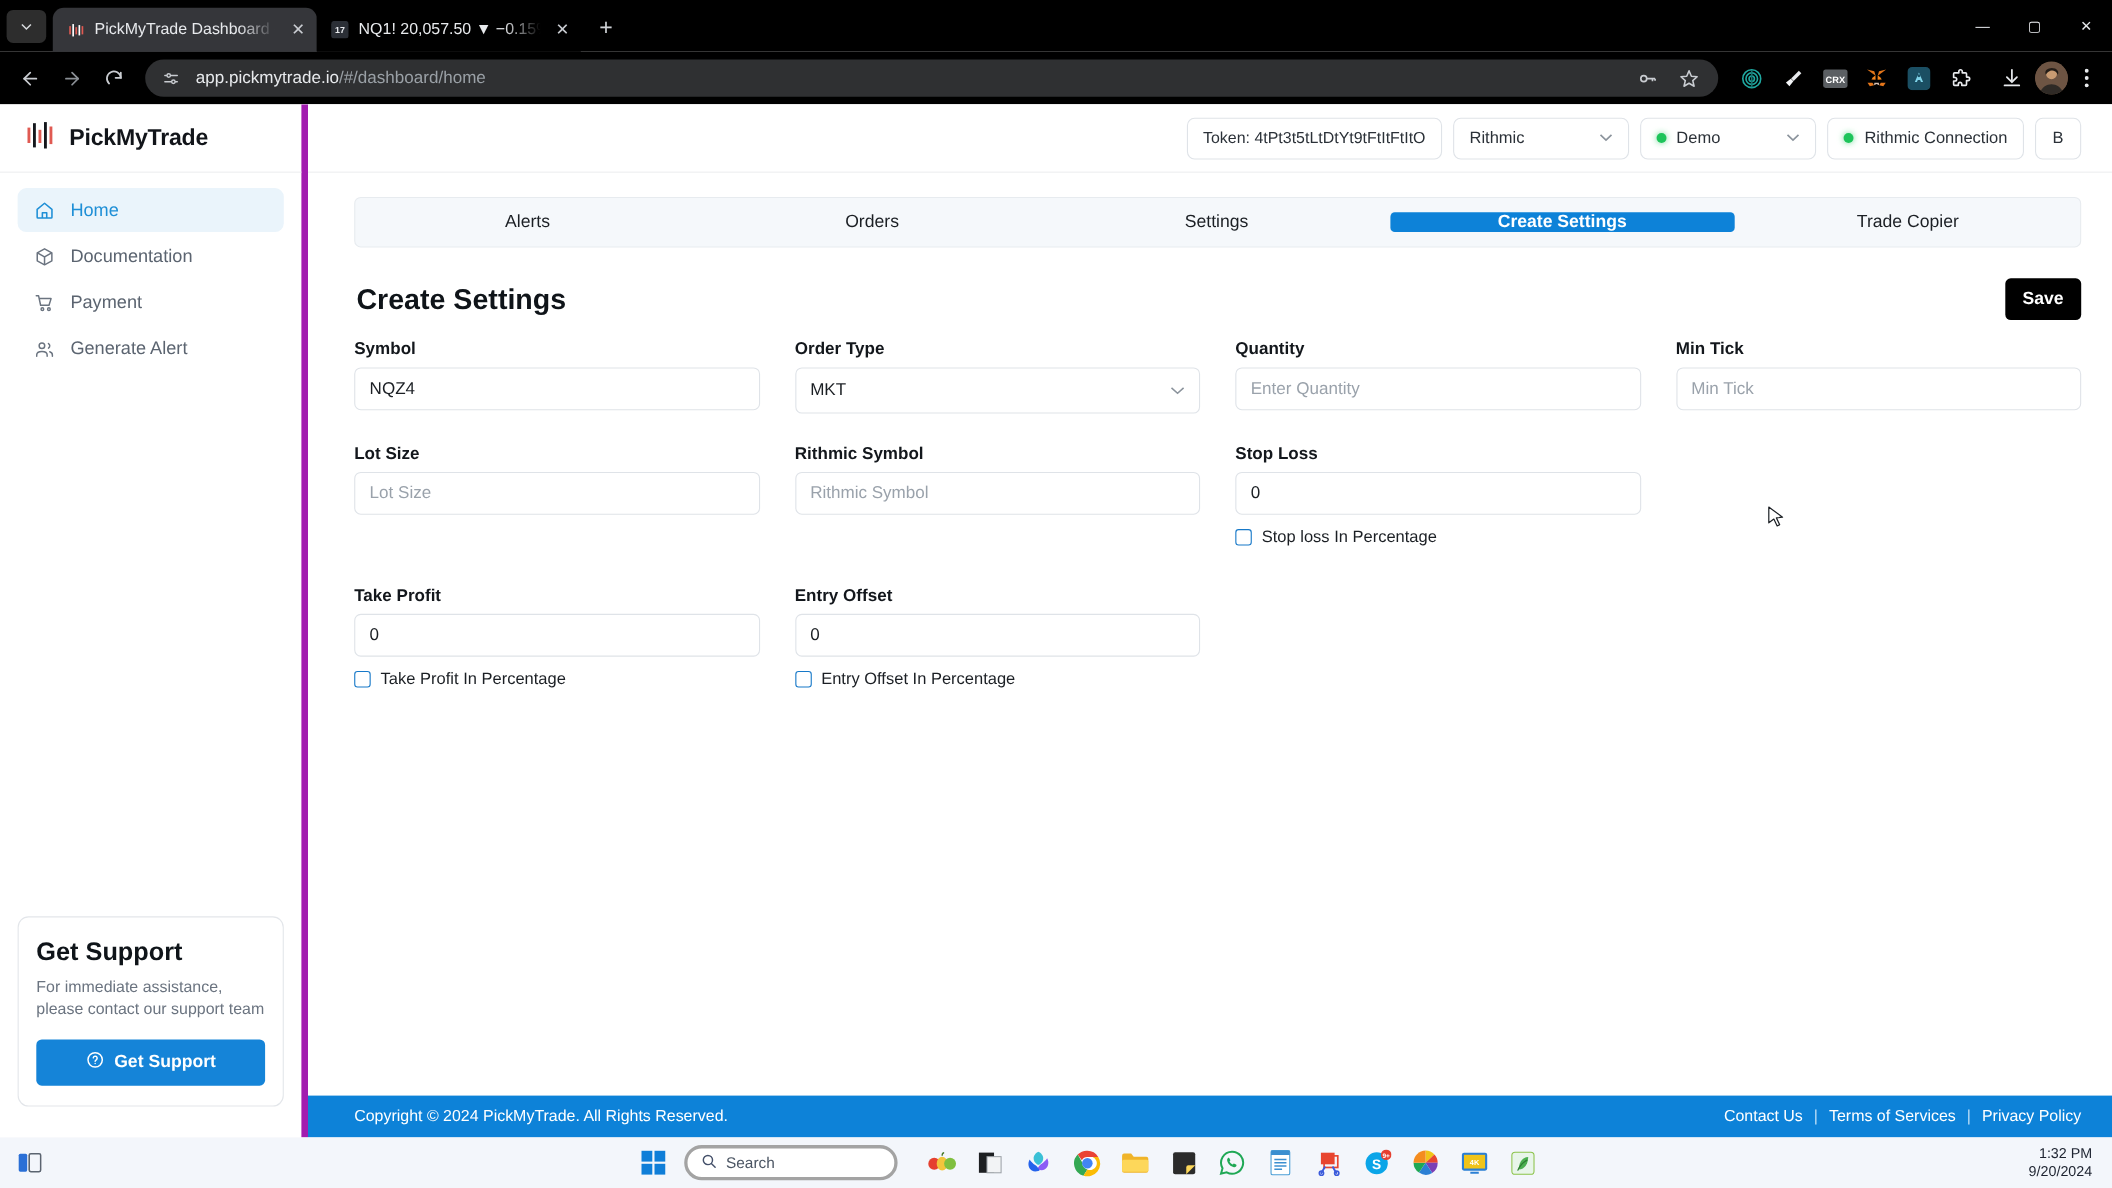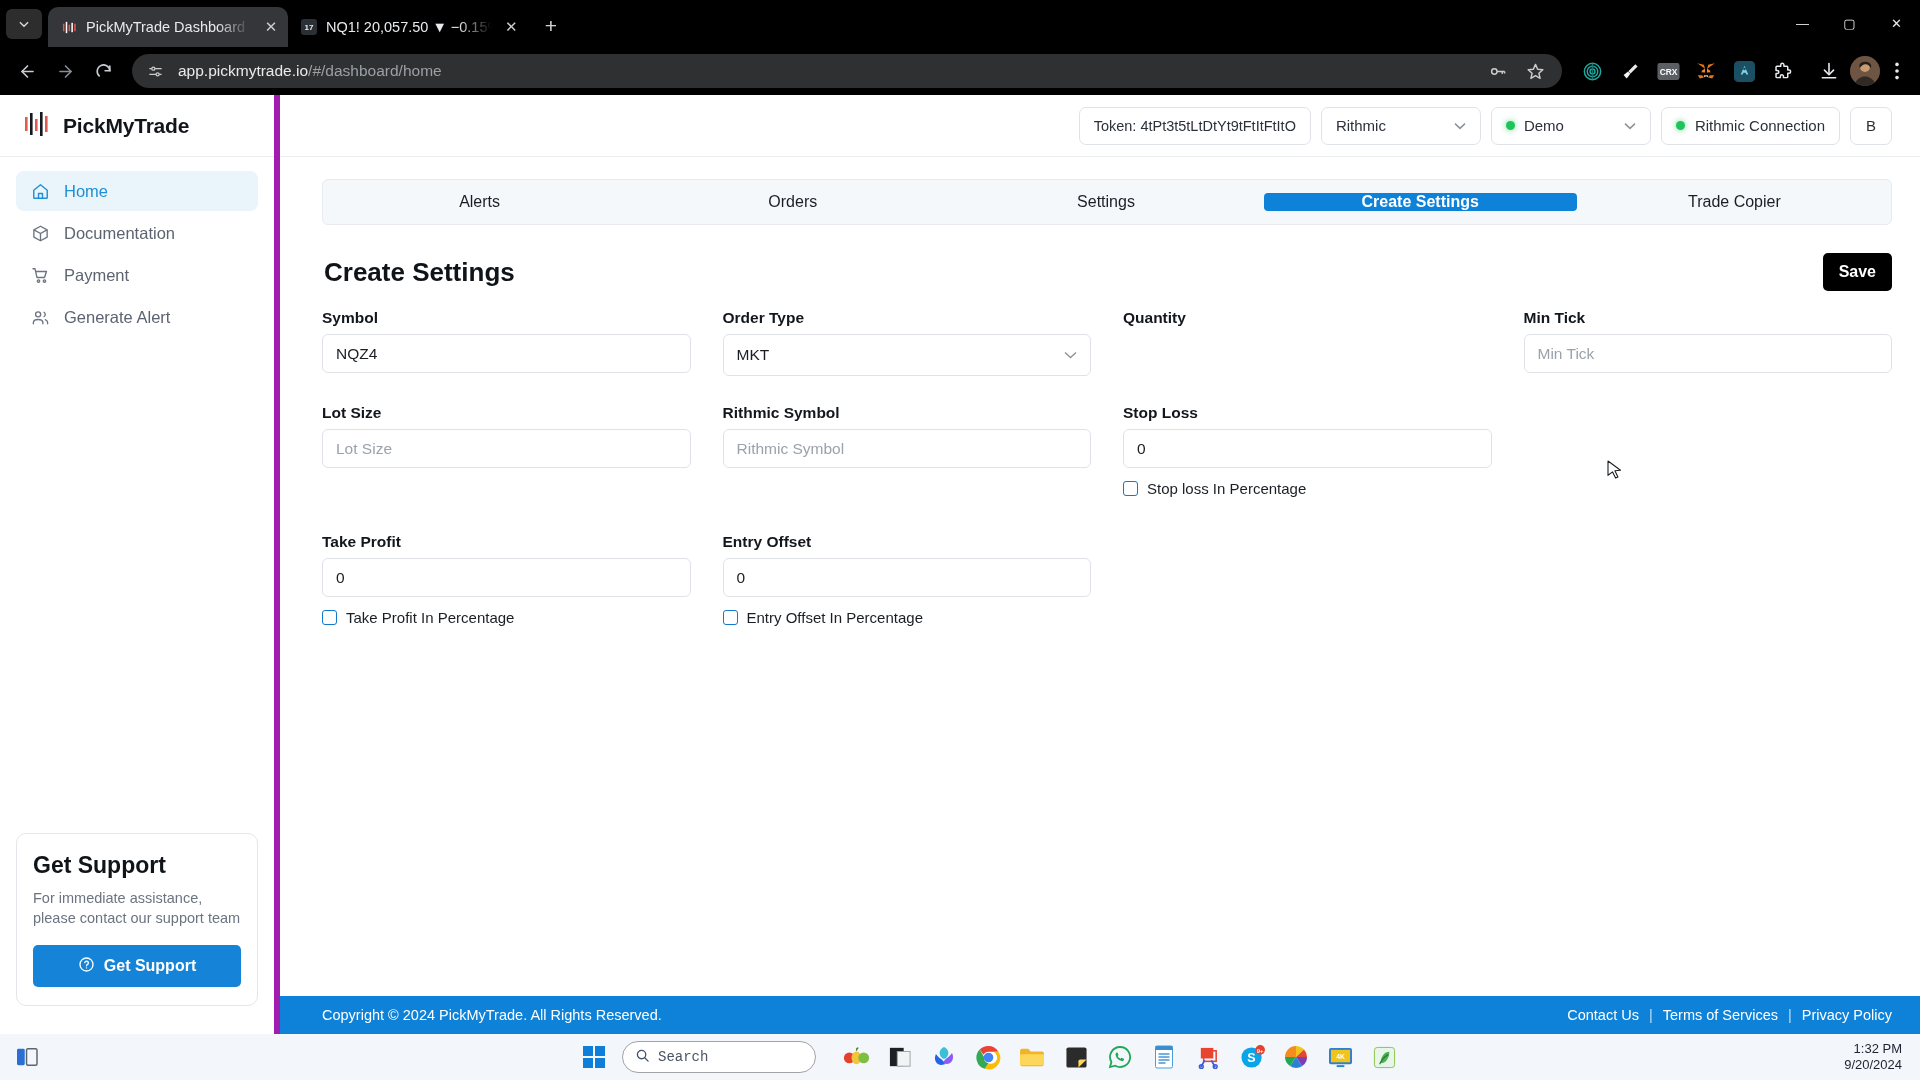--- a/index.html
+++ b/index.html
@@ -155,23 +155,23 @@
 
   .cursor { position: absolute; left: 1607px; top: 365px; pointer-events: none; }
 
   
   .taskbar {
     height: 46px; flex: 0 0 46px; background: #f3f6fb;
     display: flex; align-items: center; padding: 0 10px; gap: 0; position: relative;
   }
   .tb-start { width: 40px; height: 40px; display: flex; align-items: center; justify-content: center; }
   .tb-search {
-    width: 194px; height: 32px; background: #fff; border: 1px solid #a3a3a3; border-radius: 16px;
+    width: 194px; height: 32px; background: #fff; border: 3px solid #a3a3a3; border-radius: 16px;
     display: flex; align-items: center; gap: 8px; padding: 0 12px; margin-left: 8px;
-    font-size: 14px; color: #4b5563; font-family: Liberation Mono, monospace;
+    font-size: 14px; color: #4b5563;
   }
   .tb-icons { display: flex; align-items: center; gap: 16px; margin-left: 26px; }
   .tb-ico { width: 28px; height: 28px; display: flex; align-items: center; justify-content: center; position: relative; }
   .tb-clock {
     margin-left: auto; text-align: right; font-size: 13px; color: #1d2330; line-height: 1.25;
     padding-right: 8px;
   }
   .tb-left-btn { width: 34px; height: 30px; display: flex; align-items: center; justify-content: center; }
 </style>
 </head>
@@ -472,20 +472,21 @@
               <span>MKT</span>
               <span class="caret">
                 <svg width="13" height="8" viewBox="0 0 13 8" fill="none" stroke="#8b939c" stroke-width="1.4">
                     <path d="M1 1.6L6.5 6.5 12 1.6"></path>
                   </svg>
               </span>
             </div>
           </div>
           <div class="field">
             <span class="flabel">Quantity</span>
+            <div class="finput ph">Enter Quantity</div>
           </div>
           <div class="field">
             <span class="flabel">Min Tick</span>
             <div class="finput ph">Min Tick</div>
           </div>
         </div>
 
         <div class="row-gap"></div>
 
         <div class="grid">

